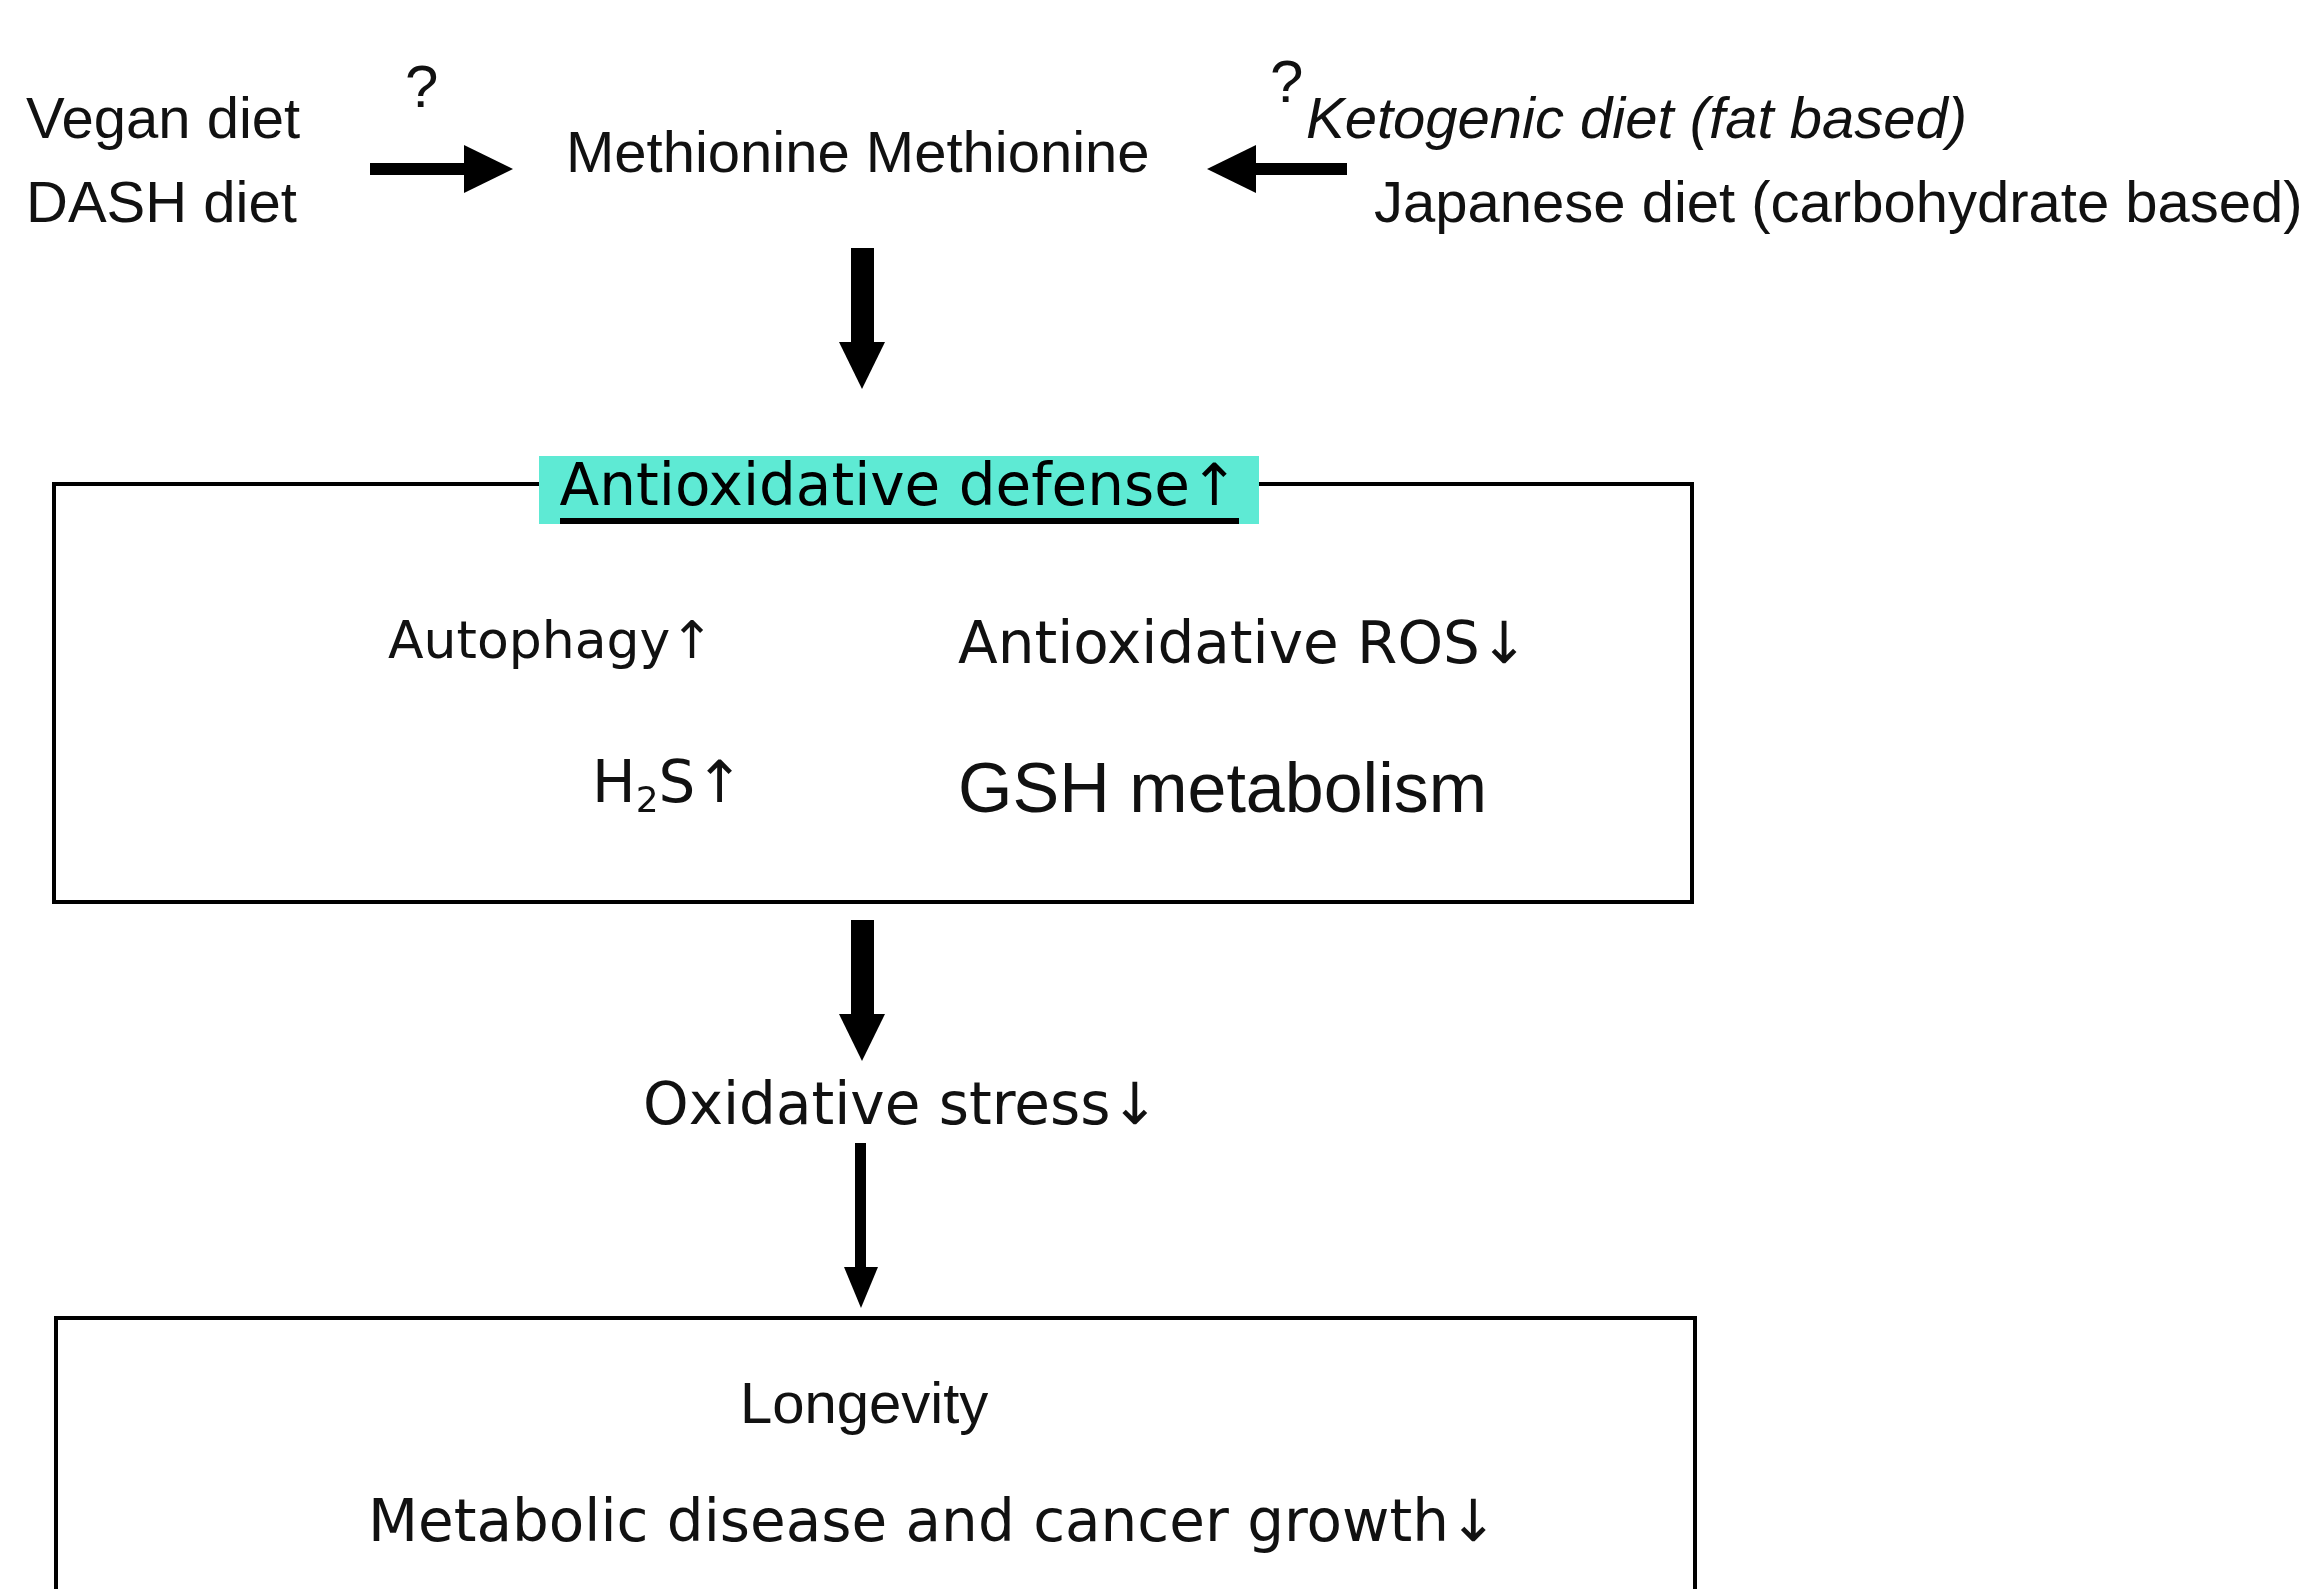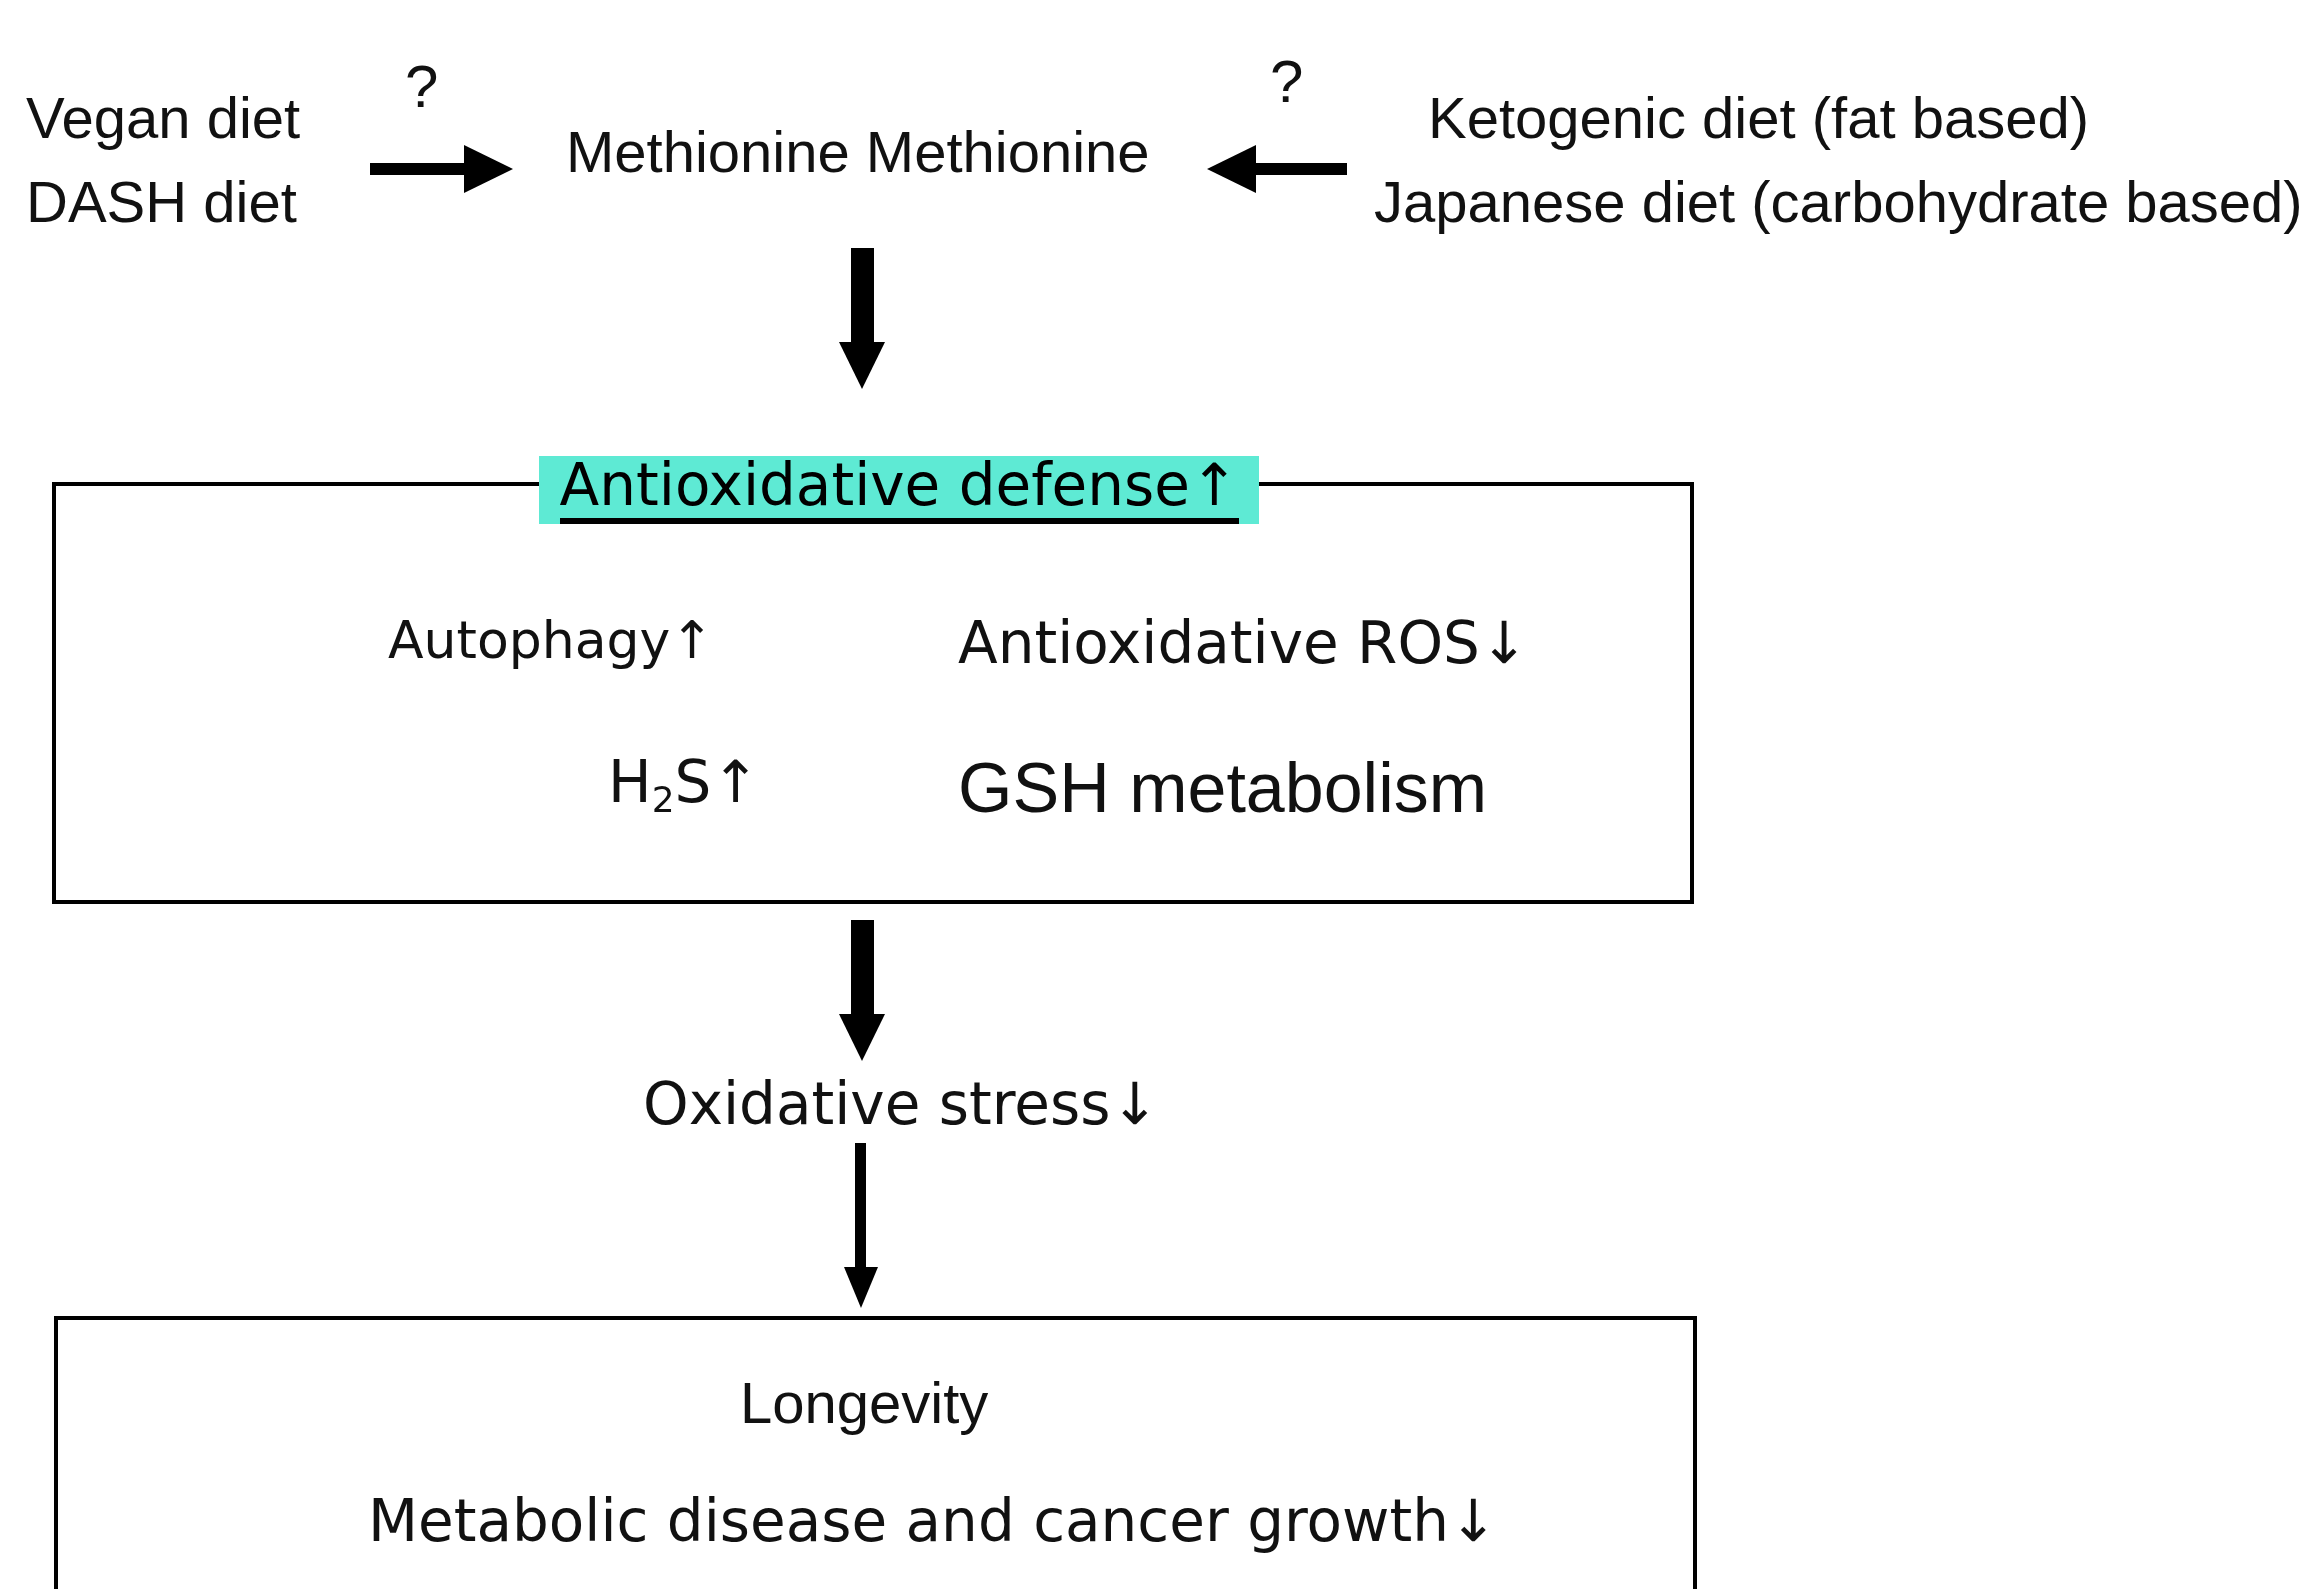--- a/index.html
+++ b/index.html
@@ -22,21 +22,21 @@
   .txt {
     position: absolute;
     white-space: nowrap;
     color: #111111;
     line-height: 1;
   }
   
   .t-vegan   { left: 26px;  top: 45px;  font-size: 58px; }
   .t-dash    { left: 26px;  top: 129px; font-size: 58px; }
   .t-mr      { left: 566px; top: 79px;  font-size: 58px; }
-  .t-keto    { left: 1428px;top: 45px;  font-size: 58px; }
+  .t-keto    { left: 1306px;top: 45px;  font-size: 58px; font-style: italic; }
   .t-japan   { left: 1374px;top: 129px; font-size: 58px; }
   .q-left    { left: 405px; top: 13px;  font-size: 60px; }
   .q-right   { left: 1270px;top: 7.5px;   font-size: 60px; }
 
   
   .harrow {
     position: absolute;
     height: 0;
   }
   .harrow .shaft {
@@ -116,21 +116,21 @@
     line-height: 1;
     white-space: nowrap;
     border-bottom: 6.6px solid #000000;
     padding-bottom: 3.7px;
     display: inline-block;
   }
 
   
   .c-autophagy { left: 388px; top: 570px; font-size: 52px; }
   .c-mitoros   { left: 958px;top: 570px; font-size: 58px; }
-  .c-h2s       { left: 608px; top: 709px; font-size: 58px; }
+  .c-h2s       { left: 592px; top: 709px; font-size: 58px; }
   .c-gsh       { left: 958px;top: 709px; font-size: 70px; }
   .c-oxstress  { left: 643px; top: 1031px;font-size: 58px; }
   .c-longevity { left: 740px; top: 1330px;font-size: 58px; }
   .c-metabolic { left: 368px; top: 1448px;font-size: 58px; }
 
   .sub { font-size: 0.62em; vertical-align: -0.28em; }
   .arrowglyph { font-family: "DejaVu Sans", sans-serif; }
 </style>
 </head>
 <body>

